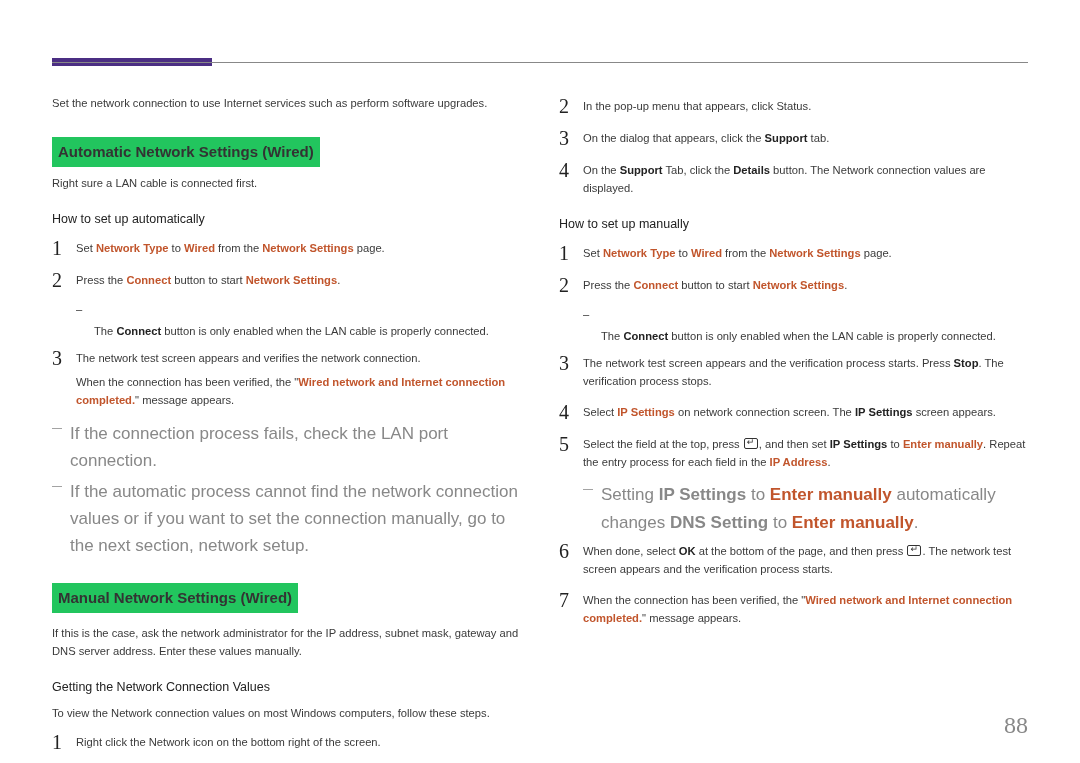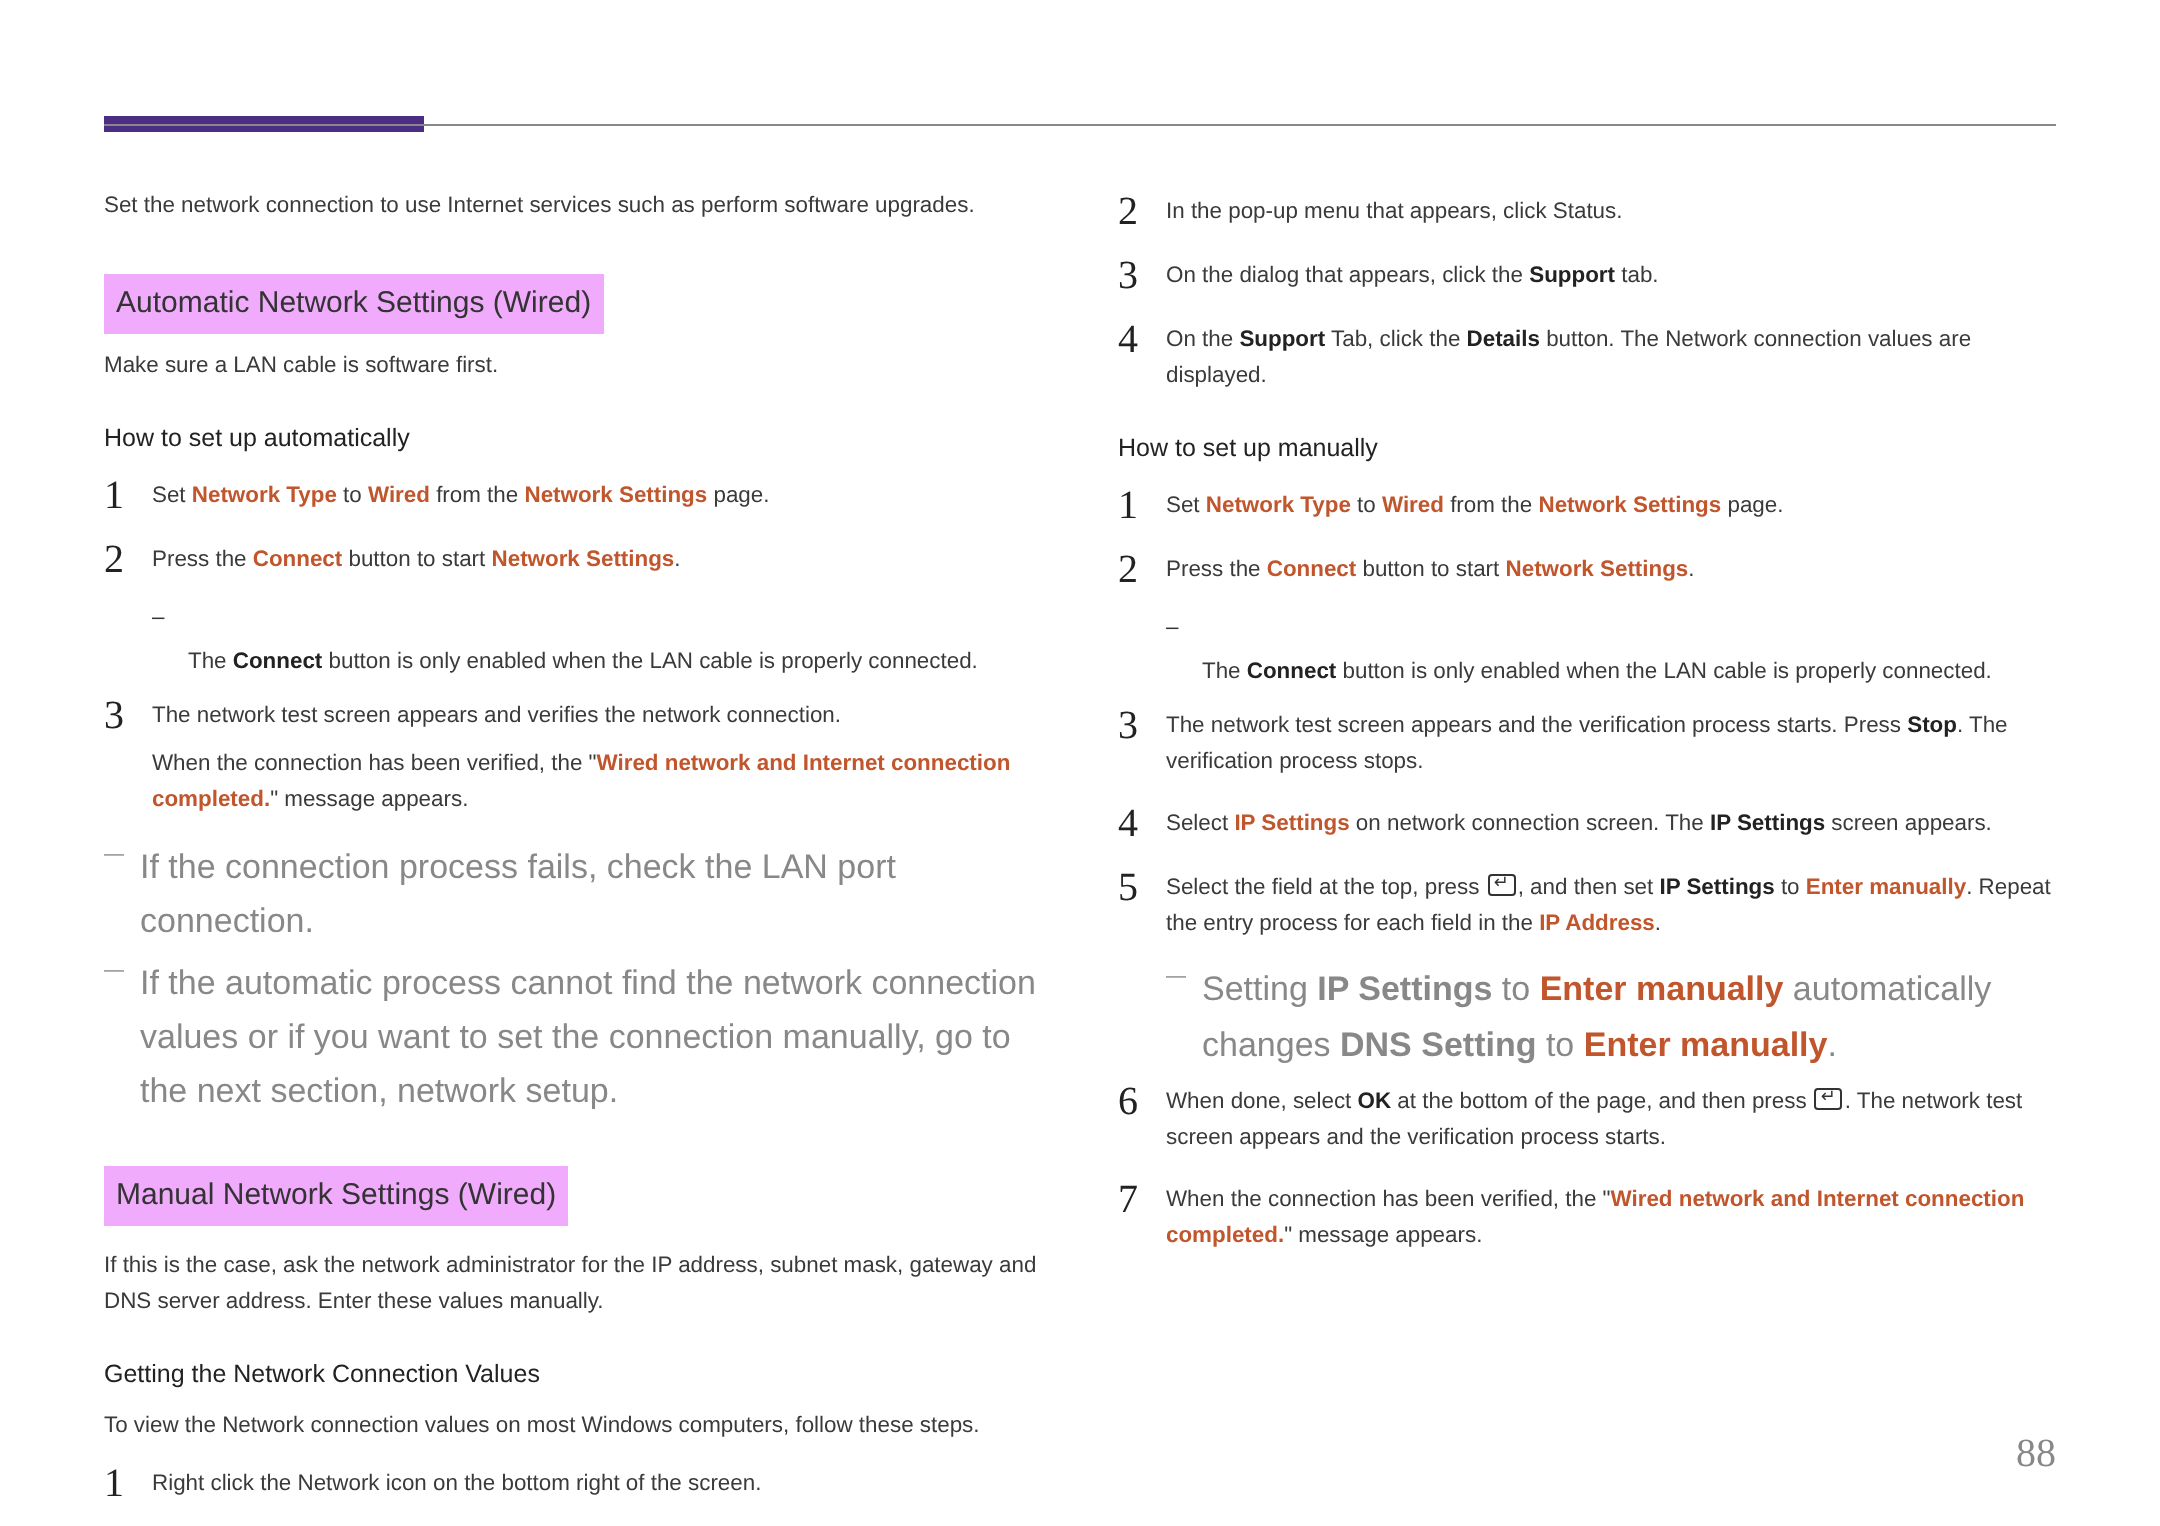--- a/index.html
+++ b/index.html
@@ -32,23 +32,23 @@
     gap: 38px;
     margin-top: 40px;
     font-size: 11.2px;
     line-height: 1.6;
     color: #3a3a3a;
   }
   .col { flex: 1; }
   .intro { margin-bottom: 18px; }
   .hl-heading {
     display: inline-block;
-    background: #f0abfc;
+    background: #22c55e;
     color: #333;
-    font-weight: 400;
+    font-weight: 700;
     font-size: 15px;
     padding: 3px 6px;
     margin: 6px 0 8px 0;
   }
   .subhead {
     font-weight: 400;
     font-size: 12.5px;
     color: #222;
     margin: 16px 0 8px 0;
   }
@@ -87,37 +87,37 @@
     position: absolute;
     top: -4px; left: 2px;
     font-size: 9px;
     color: #333;
   }
   .page-num {
     position: absolute;
     bottom: 24px;
     right: 52px;
     font-family: Georgia, serif;
-    font-size: 20px;
+    font-size: 24px;
     color: #888;
   }
 </style>
 </head>
 <body>
 
 <div class="purple-bar"></div>
 <div class="top-rule"></div>
 
 <div class="columns">
 
   <div class="col">
     <p class="intro">Set the network connection to use Internet services such as perform software upgrades.</p>
 
     <div class="hl-heading">Automatic Network Settings (Wired)</div>
-    <p class="plain">Make sure a LAN cable is software first.</p>
+    <p class="plain">Right sure a LAN cable is connected first.</p>
 
     <div class="subhead">How to set up automatically</div>
 
     <div class="step">
       <div class="step-num">1</div>
       <div class="step-body">
         <span>Set </span><span class="o">Network Type</span><span> to </span><span class="o">Wired</span><span> from the </span><span class="o">Network Settings</span><span> page.</span>
       </div>
     </div>
 

